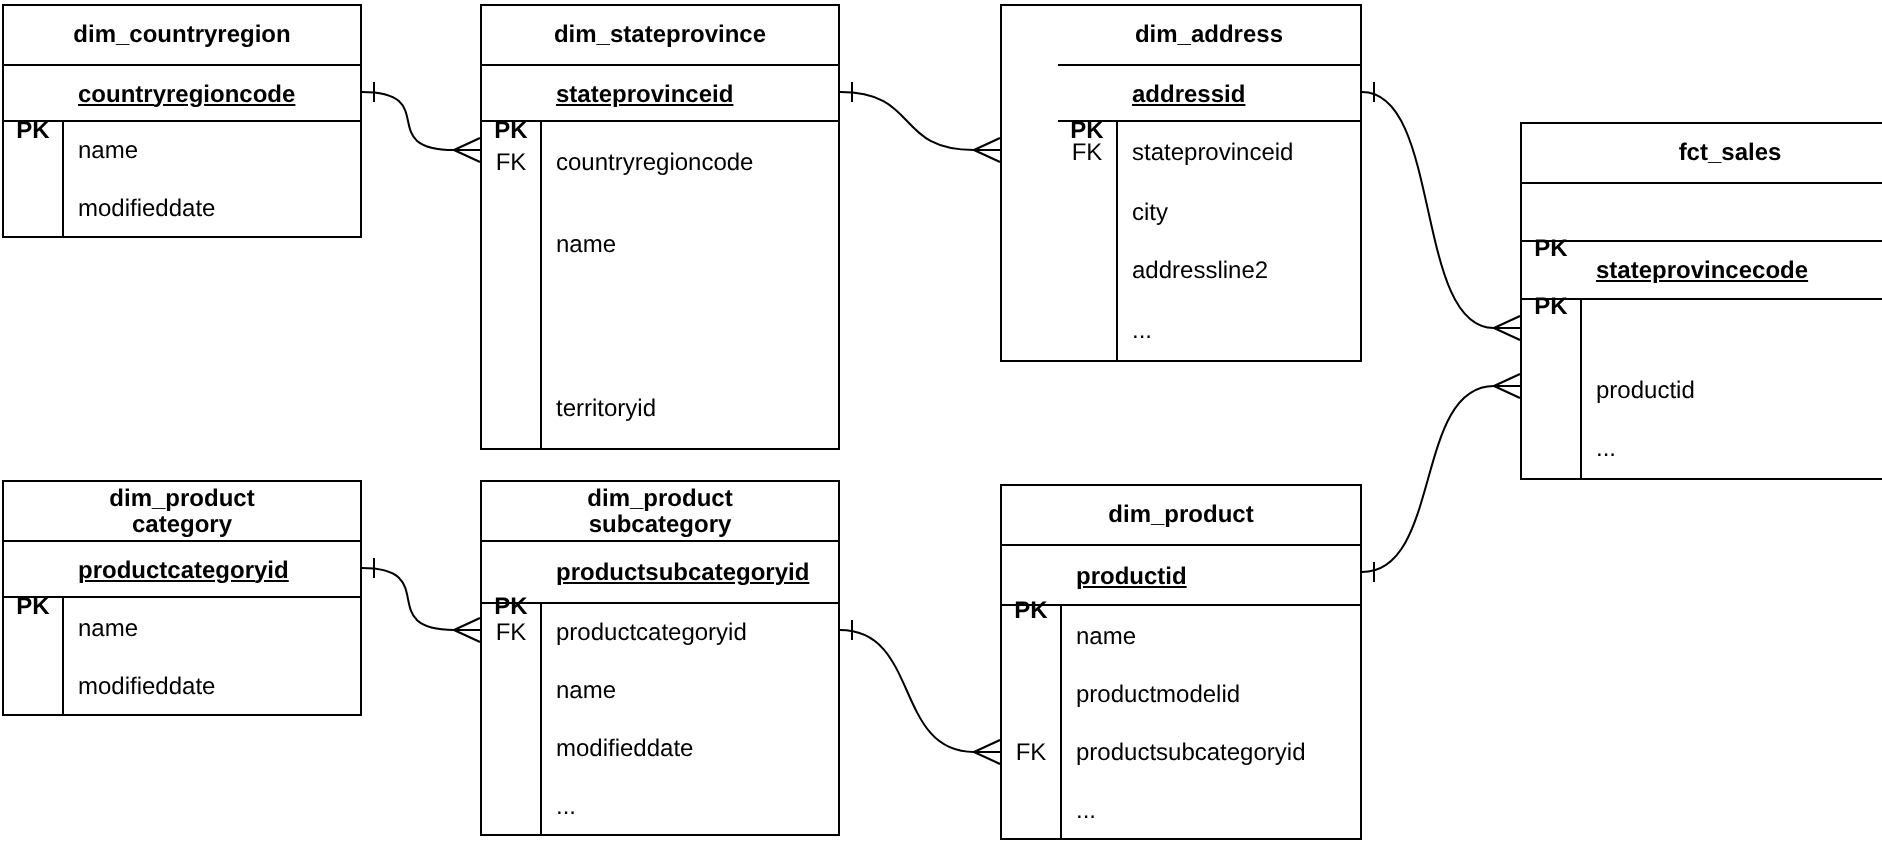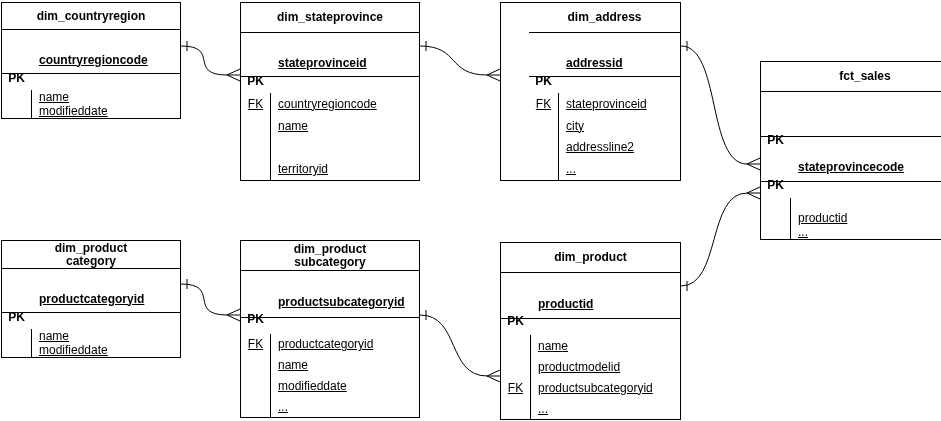--- a/index.html
+++ b/index.html
@@ -19,21 +19,20 @@
   }
   #connector-layer path { fill: none; stroke: #000000; stroke-width: 1; }
   .er-table {
     position: absolute;
     box-sizing: border-box;
     background: #ffffff;
     border: 1px solid #000000;
     display: flex;
     flex-direction: column;
     font-size: 12px;
-    gap: 16px;
   }
   .er-title {
     box-sizing: border-box;
     border-bottom: 1px solid #000000;
     display: flex;
     flex-direction: column;
     align-items: center;
     justify-content: center;
     font-weight: bold;
     line-height: 13px;
@@ -42,21 +41,20 @@
   .er-keyrow {
     box-sizing: border-box;
     display: flex;
     border-bottom: 1px solid #000000;
     flex: 0 0 auto;
   }
   .er-body {
     flex: 1 1 auto;
     display: flex;
     flex-direction: column;
-    text-decoration: underline;
   }
   .er-bodyrow {
     flex: 1 1 0;
     display: flex;
   }
   .key-cell {
     box-sizing: border-box;
     flex: 0 0 30px;
     width: 30px;
     border-right: 1px solid #000000;
@@ -129,21 +127,21 @@
           </div>
         </div>
         <div class="er-bodyrow">
           <div class="key-cell"></div>
           <div class="field-cell">
             <span>modifieddate</span>
           </div>
         </div>
       </div>
     </div>
-    <div class="er-table" style="left: 240px; top: 2px; width: 180px; height: 179px; justify-content: center;">
+    <div class="er-table" style="left: 240px; top: 2px; width: 180px; height: 223px; justify-content: center;">
       <div class="er-title" style="height: 30px;">
         <div>dim_stateprovince</div>
       </div>
       <div class="er-keyrow" style="height: 28px;">
         <div class="key-cell">PK</div>
         <div class="field-cell">
           <span class="pk-field">stateprovinceid</span>
         </div>
       </div>
       <div class="er-body">

